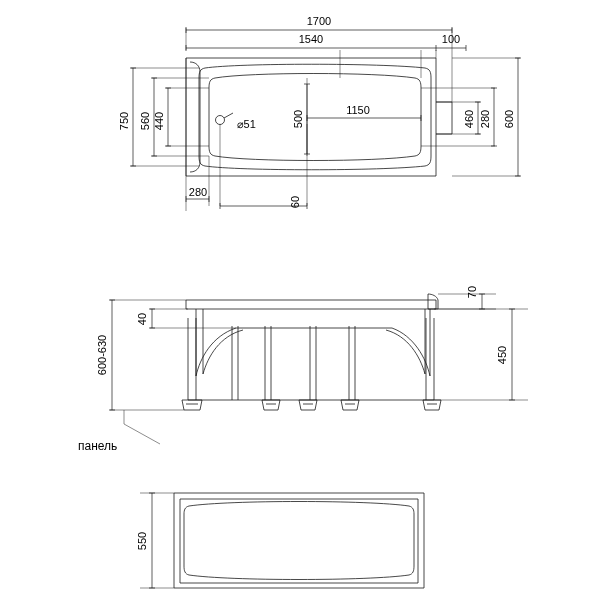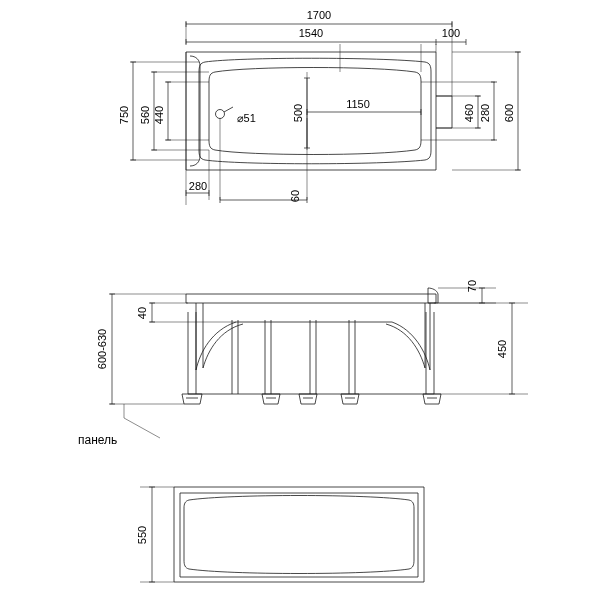--- a/index.html
+++ b/index.html
@@ -1,17 +1,17 @@
 <!DOCTYPE html>
 <html><head>
 <meta charset="utf-8">
 <style>
   html,body{margin:0;padding:0;background:#ffffff;}
   body{width:600px;height:600px;font-family:"Liberation Sans",sans-serif;overflow:hidden;}
-  #stage{position:relative;width:600px;height:568px;}
+  #stage{position:relative;width:600px;height:568px;margin-top:6px;}
   svg{display:block;}
   text{font-family:"Liberation Sans",sans-serif;fill:#000000;}
   .dim{font-size:11px;}
   .lbl{font-size:12px;}
 </style>
 </head>
 <body>
 
 <div id="stage">
 <svg width="600" height="600" viewBox="0 0 600 600">

